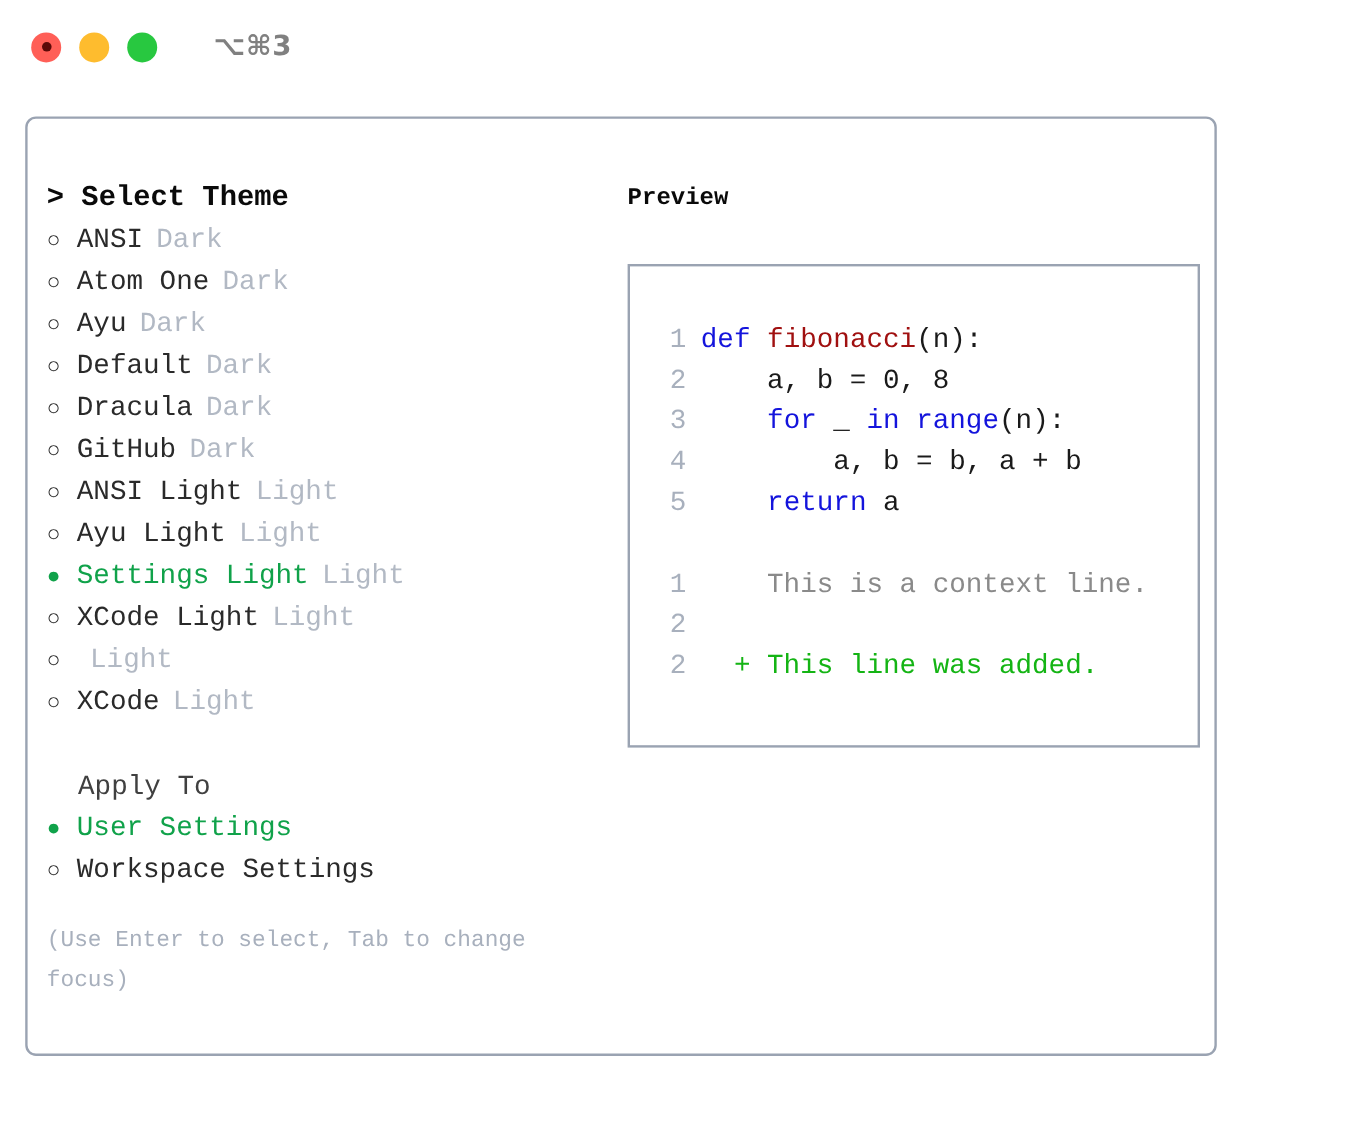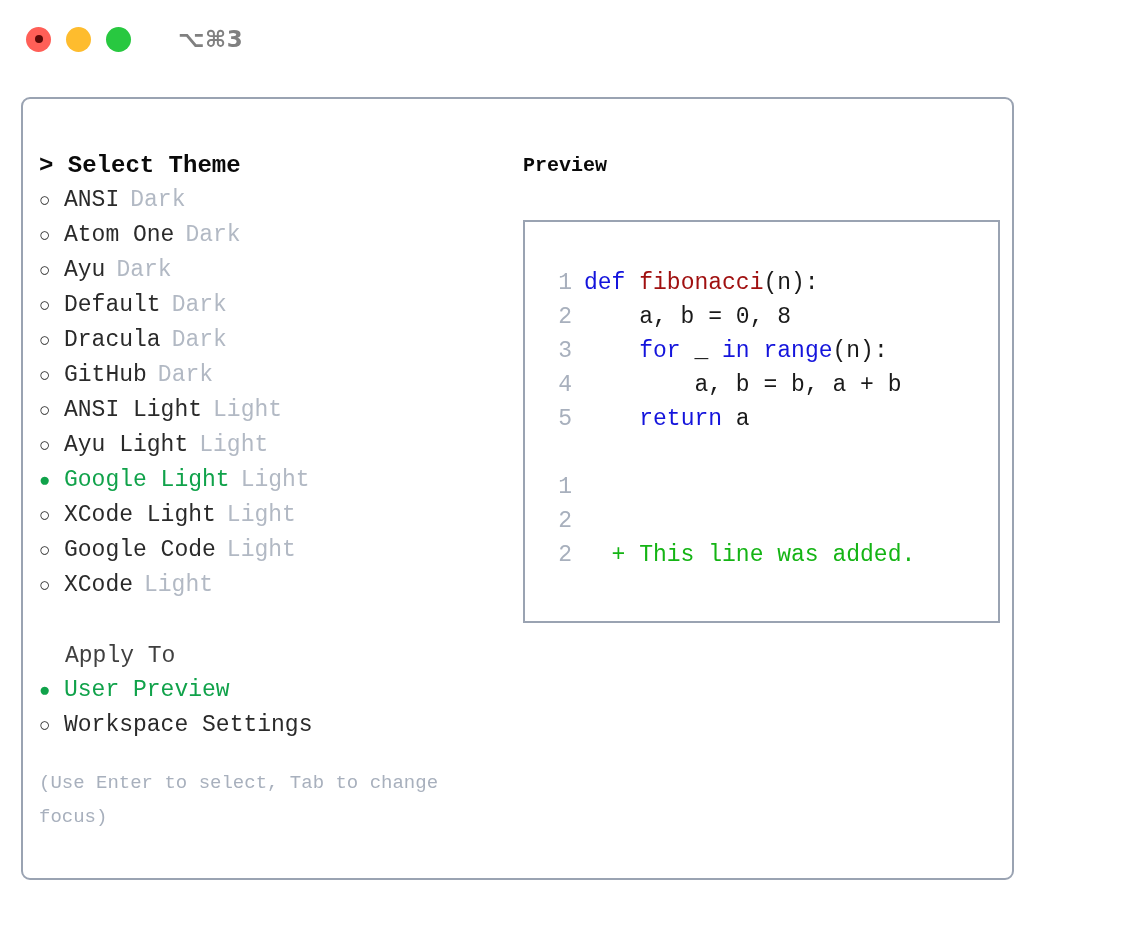--- a/index.html
+++ b/index.html
@@ -231,51 +231,51 @@
 
         <div class="opt-list" id="theme-list">
             <div class="opt-row"><span class="opt-marker">○</span><span class="opt-label">ANSI</span><span class="opt-tag">Dark</span></div>
             <div class="opt-row"><span class="opt-marker">○</span><span class="opt-label">Atom One</span><span class="opt-tag">Dark</span></div>
             <div class="opt-row"><span class="opt-marker">○</span><span class="opt-label">Ayu</span><span class="opt-tag">Dark</span></div>
             <div class="opt-row"><span class="opt-marker">○</span><span class="opt-label">Default</span><span class="opt-tag">Dark</span></div>
             <div class="opt-row"><span class="opt-marker">○</span><span class="opt-label">Dracula</span><span class="opt-tag">Dark</span></div>
             <div class="opt-row"><span class="opt-marker">○</span><span class="opt-label">GitHub</span><span class="opt-tag">Dark</span></div>
             <div class="opt-row"><span class="opt-marker">○</span><span class="opt-label">ANSI Light</span><span class="opt-tag">Light</span></div>
             <div class="opt-row"><span class="opt-marker">○</span><span class="opt-label">Ayu Light</span><span class="opt-tag">Light</span></div>
-            <div class="opt-row selected"><span class="opt-marker filled">●</span><span class="opt-label">Google Light</span><span class="opt-tag">Light</span></div>
+            <div class="opt-row selected"><span class="opt-marker filled">●</span><span class="opt-label">Settings Light</span><span class="opt-tag">Light</span></div>
             <div class="opt-row"><span class="opt-marker">○</span><span class="opt-label">XCode Light</span><span class="opt-tag">Light</span></div>
-            <div class="opt-row"><span class="opt-marker">○</span><span class="opt-label">Google Code</span><span class="opt-tag">Light</span></div>
+            <div class="opt-row"><span class="opt-marker">○</span><span class="opt-tag">Light</span></div>
             <div class="opt-row"><span class="opt-marker">○</span><span class="opt-label">XCode</span><span class="opt-tag">Light</span></div>
           </div>
 
         <div class="apply-block">
           <div class="apply-title">Apply To</div>
           <div id="apply-list">
-              <div class="opt-row selected"><span class="opt-marker filled">●</span><span class="opt-label">User Preview</span></div>
+              <div class="opt-row selected"><span class="opt-marker filled">●</span><span class="opt-label">User Settings</span></div>
               <div class="opt-row"><span class="opt-marker">○</span><span class="opt-label">Workspace Settings</span></div>
             </div>
         </div>
 
         <div class="hint">(Use Enter to select, Tab to change focus)</div>
       </div>
 
       <div class="right-col">
         <div class="preview-header">Preview</div>
 
         <div class="preview-box">
           <div id="code-block">
               <div class="code-line"><span class="ln">1</span><span class="code-text"><span class="kw">def </span><span class="fn">fibonacci</span><span class="plain">(n):</span></span></div>
               <div class="code-line"><span class="ln">2</span><span class="code-text"><span class="plain">    a, b = 0, 8</span></span></div>
               <div class="code-line"><span class="ln">3</span><span class="code-text"><span class="plain">    </span><span class="kw">for</span><span class="plain"> _ </span><span class="kw">in</span><span class="plain"> </span><span class="kw">range</span><span class="plain">(n):</span></span></div>
               <div class="code-line"><span class="ln">4</span><span class="code-text"><span class="plain">        a, b = b, a + b</span></span></div>
               <div class="code-line"><span class="ln">5</span><span class="code-text"><span class="plain">    </span><span class="kw">return</span><span class="plain"> a</span></span></div>
             </div>
           <div class="code-gap"></div>
           <div id="diff-block">
-              <div class="code-line"><span class="ln">1</span></div>
+              <div class="code-line"><span class="ln">1</span><span class="code-text diff-ctx">    This is a context line.</span></div>
               <div class="code-line"><span class="ln">2</span></div>
               <div class="code-line"><span class="ln">2</span><span class="code-text diff-add">  + This line was added.</span></div>
             </div>
         </div>
       </div>
 
     </div>
   </div>
 </div>
 

